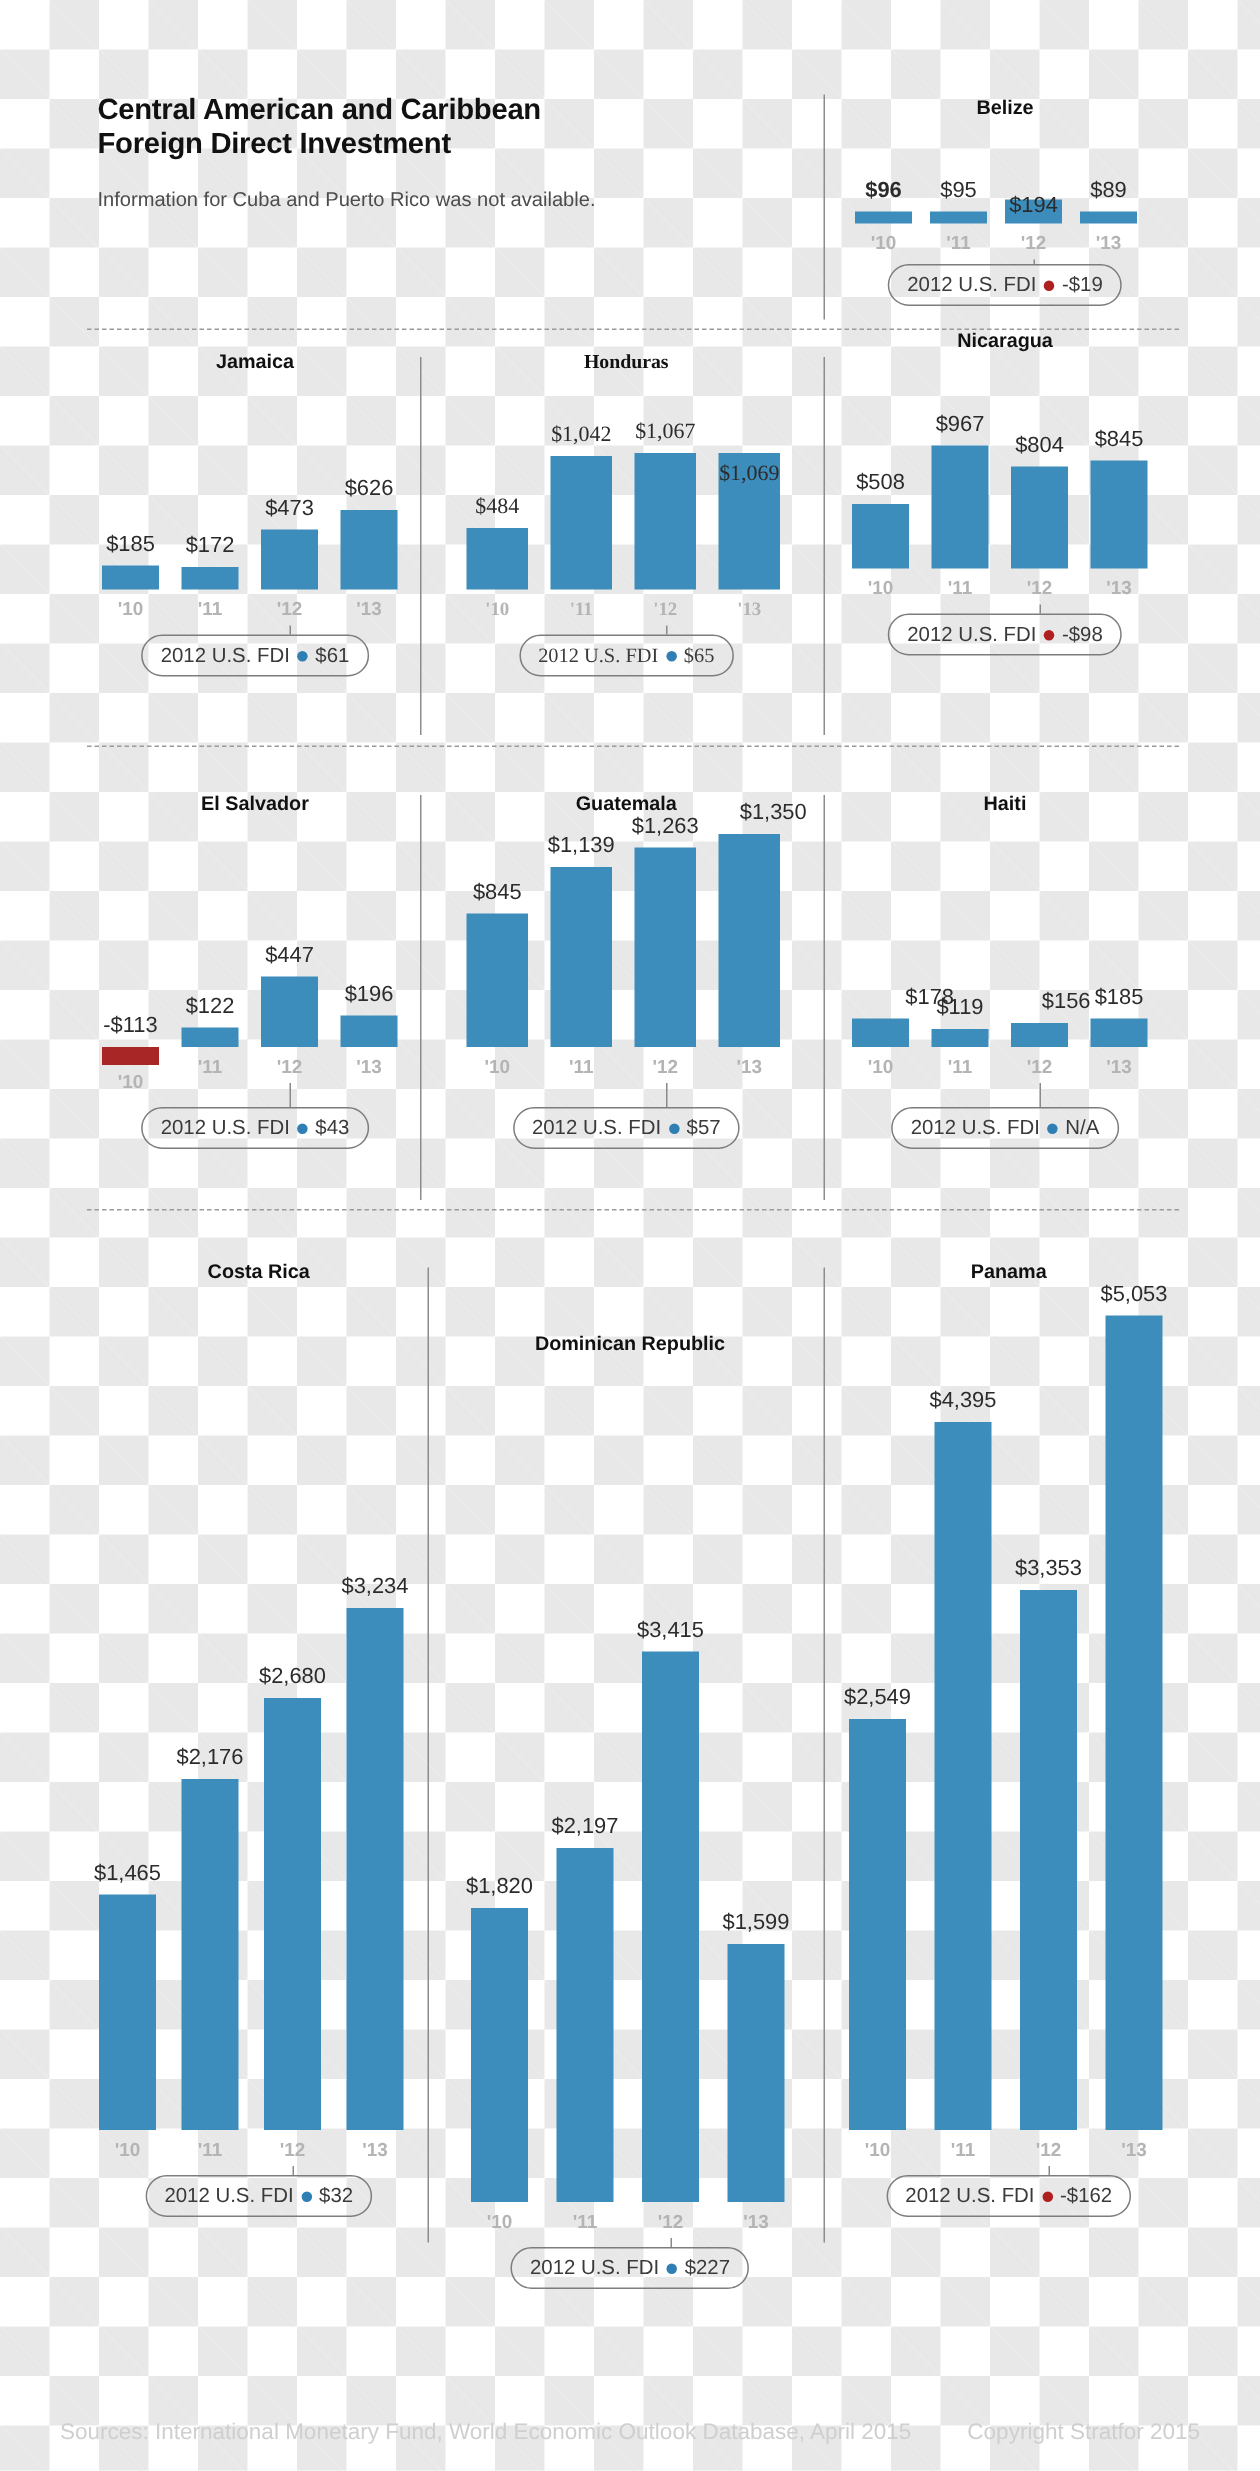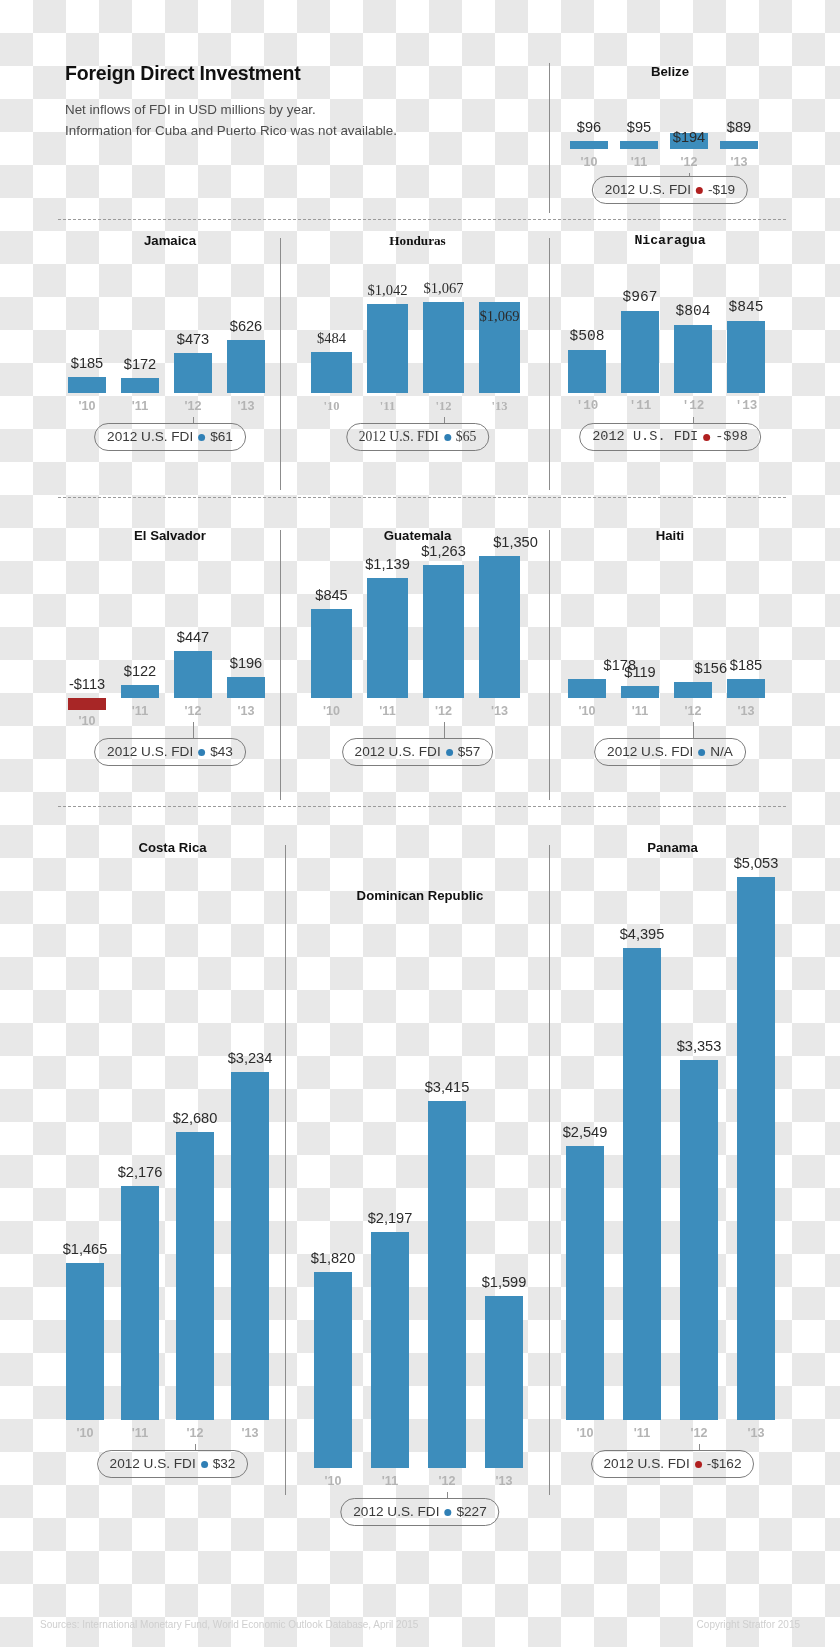--- a/index.html
+++ b/index.html
@@ -64,34 +64,34 @@
     display:inline-block;width:7px;height:7px;border-radius:50%;
     margin:0 5px;vertical-align:middle;
   }
   .dot.pos{background:#2f7fb5;}
   .dot.neg{background:#b01f1f;}
 
   
   .footer{
     position:absolute;left:40px;right:40px;bottom:17px;
     display:flex;justify-content:space-between;
-    font-size:10px;color:#cfcfcf;
+    font-size:15px;color:#cfcfcf;
   }
 </style>
 </head>
 <body>
 
 <div class="sheet">
 
   <div class="header">
     <div class="title">
+      <div>Central American and Caribbean</div>
       <div>Foreign Direct Investment</div>
     </div>
     <div class="subtitle">
-      <div>Net inflows of FDI in USD millions by year.</div>
       <div>Information for Cuba and Puerto Rico was not available.</div>
     </div>
   </div>
 
   <div class="hdash" style="top:219px;"></div>
   <div class="hdash" style="top:497px;"></div>
   <div class="hdash" style="top:806px;"></div>
 
   <div class="vline" style="left:549px;top:63px;height:150px;"></div>
 
@@ -100,21 +100,21 @@
 
   <div class="vline" style="left:280px;top:530px;height:270px;"></div>
   <div class="vline" style="left:549px;top:530px;height:270px;"></div>
 
   <div class="vline" style="left:285px;top:845px;height:650px;"></div>
   <div class="vline" style="left:549px;top:845px;height:650px;"></div>
 
   <div class="panel" id="p-belize" style="left:560px;top:64px;width:220px;height:150px;">
     <div class="panel-title">Belize</div>
   <div class="bar" style="position: absolute; left: 10px; width: 38px; height: 8.16px; top: 76.84px;"></div>
-      <div class="vlabel" style="left: -20px; width: 98px; top: 54.84px;">$96</div>
+      <div class="vlabel" style="left: -20px; width: 98px; top: 54.84px; font-weight: bold;">$96</div>
       <div class="ytick" style="left: -2px; width: 62px; top: 91px;">'10</div>
       <div class="bar" style="position: absolute; left: 60px; width: 38px; height: 8.075px; top: 76.925px;"></div>
       <div class="vlabel" style="left: 30px; width: 98px; top: 54.925px;">$95</div>
       <div class="ytick" style="left: 48px; width: 62px; top: 91px;">'11</div>
       <div class="bar" style="position: absolute; left: 110px; width: 38px; height: 16.49px; top: 68.51px;"></div>
       <div class="vlabel" style="left: 80px; width: 98px; top: 46.51px; margin-top: 18px;">$194</div>
       <div class="ytick" style="left: 98px; width: 62px; top: 91px;">'12</div>
       <div class="bar" style="position: absolute; left: 160px; width: 38px; height: 7.565px; top: 77.435px;"></div>
       <div class="vlabel" style="left: 130px; width: 98px; top: 55.435px;">$89</div>
       <div class="ytick" style="left: 148px; width: 62px; top: 91px;">'13</div>
@@ -161,21 +161,21 @@
       <div class="bar" style="position: absolute; left: 174px; width: 41px; height: 90.865px; top: 69.135px;"></div>
       <div class="vlabel" style="left: 144px; width: 101px; top: 47.135px; margin-top: 28px;">$1,069</div>
       <div class="ytick" style="left: 162px; width: 65px; top: 166px;">'13</div>
       <div class="pill-stem" style="left: 138.5px; top: 184px; height: 6px;"></div>
       <div class="pill" style="top: 190px; left: 50%; transform: translateX(-50%);">
         <span>2012 U.S. FDI</span>
         <span class="dot pos"></span>
         <span>$65</span>
       </div>
     </div>
-  <div class="panel" id="p-nicaragua" style="left:560px;top:233px;width:220px;height:190px;font-family:Liberation Mono, monospace;">
+  <div class="panel" id="p-nicaragua" style="left:560px;top:219px;width:220px;height:190px;">
     <div class="panel-title">Nicaragua</div>
   <div class="bar" style="position: absolute; left: 8px; width: 38px; height: 43.18px; top: 116.82px;"></div>
       <div class="vlabel" style="left: -22px; width: 98px; top: 94.82px;">$508</div>
       <div class="ytick" style="left: -4px; width: 62px; top: 166px;">'10</div>
       <div class="bar" style="position: absolute; left: 61px; width: 38px; height: 82.195px; top: 77.805px;"></div>
       <div class="vlabel" style="left: 31px; width: 98px; top: 55.805px;">$967</div>
       <div class="ytick" style="left: 49px; width: 62px; top: 166px;">'11</div>
       <div class="bar" style="position: absolute; left: 114px; width: 38px; height: 68.34px; top: 91.66px;"></div>
       <div class="vlabel" style="left: 84px; width: 98px; top: 69.66px;">$804</div>
       <div class="ytick" style="left: 102px; width: 62px; top: 166px;">'12</div>

